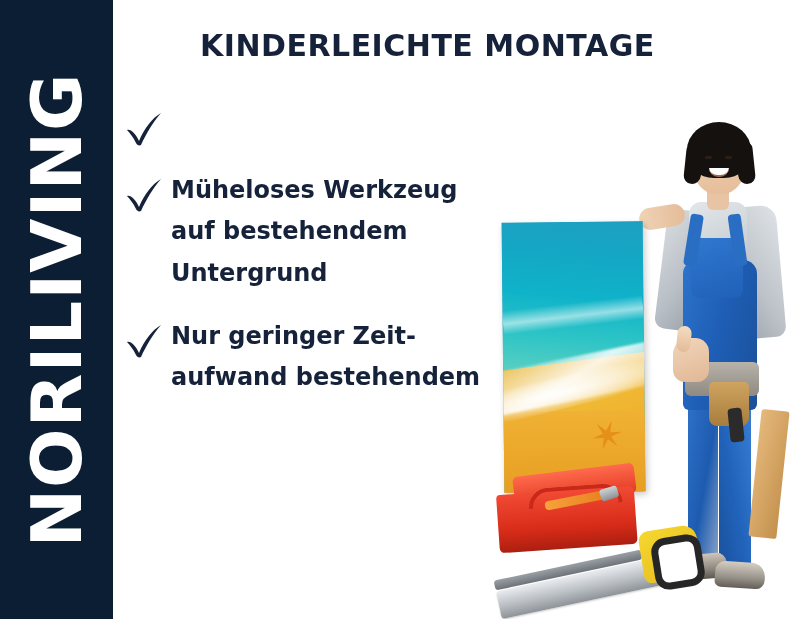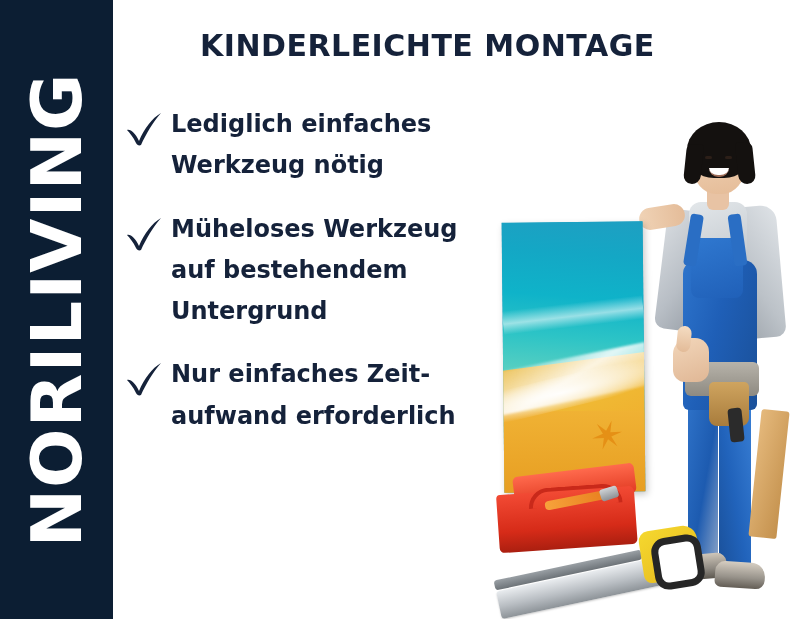--- a/index.html
+++ b/index.html
@@ -379,39 +379,38 @@
     <div id="headline">KINDERLEICHTE MONTAGE</div>
 
     <div id="bullet-list">
 
       <div class="bullet-item">
         <span class="check-icon">
           <svg viewBox="0 0 42 40" width="42" height="40" aria-hidden="true">
             <path d="M4 22 C8 21 12 25 16 33 C21 21 29 10 38 5 C30 14 23 26 18 37 C16 38 14 37 13 35 C10 29 7 25 4 22 Z" fill="#15223a"></path>
           </svg>
         </span>
-        <span class="bullet-text">Lediglich einfaches Werkzeug nötig</span>
       </div>
 
       <div class="bullet-item">
         <span class="check-icon">
           <svg viewBox="0 0 42 40" width="42" height="40" aria-hidden="true">
             <path d="M4 22 C8 21 12 25 16 33 C21 21 29 10 38 5 C30 14 23 26 18 37 C16 38 14 37 13 35 C10 29 7 25 4 22 Z" fill="#15223a"></path>
           </svg>
         </span>
         <span class="bullet-text">Müheloses Werkzeug auf bestehendem Untergrund</span>
       </div>
 
       <div class="bullet-item">
         <span class="check-icon">
           <svg viewBox="0 0 42 40" width="42" height="40" aria-hidden="true">
             <path d="M4 22 C8 21 12 25 16 33 C21 21 29 10 38 5 C30 14 23 26 18 37 C16 38 14 37 13 35 C10 29 7 25 4 22 Z" fill="#15223a"></path>
           </svg>
         </span>
-        <span class="bullet-text">Nur einfaches Zeit-aufwand erforderlich</span>
+        <span class="bullet-text">Nur geringer Zeit-aufwand bestehendem</span>
       </div>
 
     </div>
 
     <div id="photo-scene">
 
       <div id="worker">
         <div class="worker-part" id="worker-legs-left"></div>
         <div class="worker-part" id="worker-legs-right"></div>
         <div class="worker-part" id="worker-shoe-left"></div>

